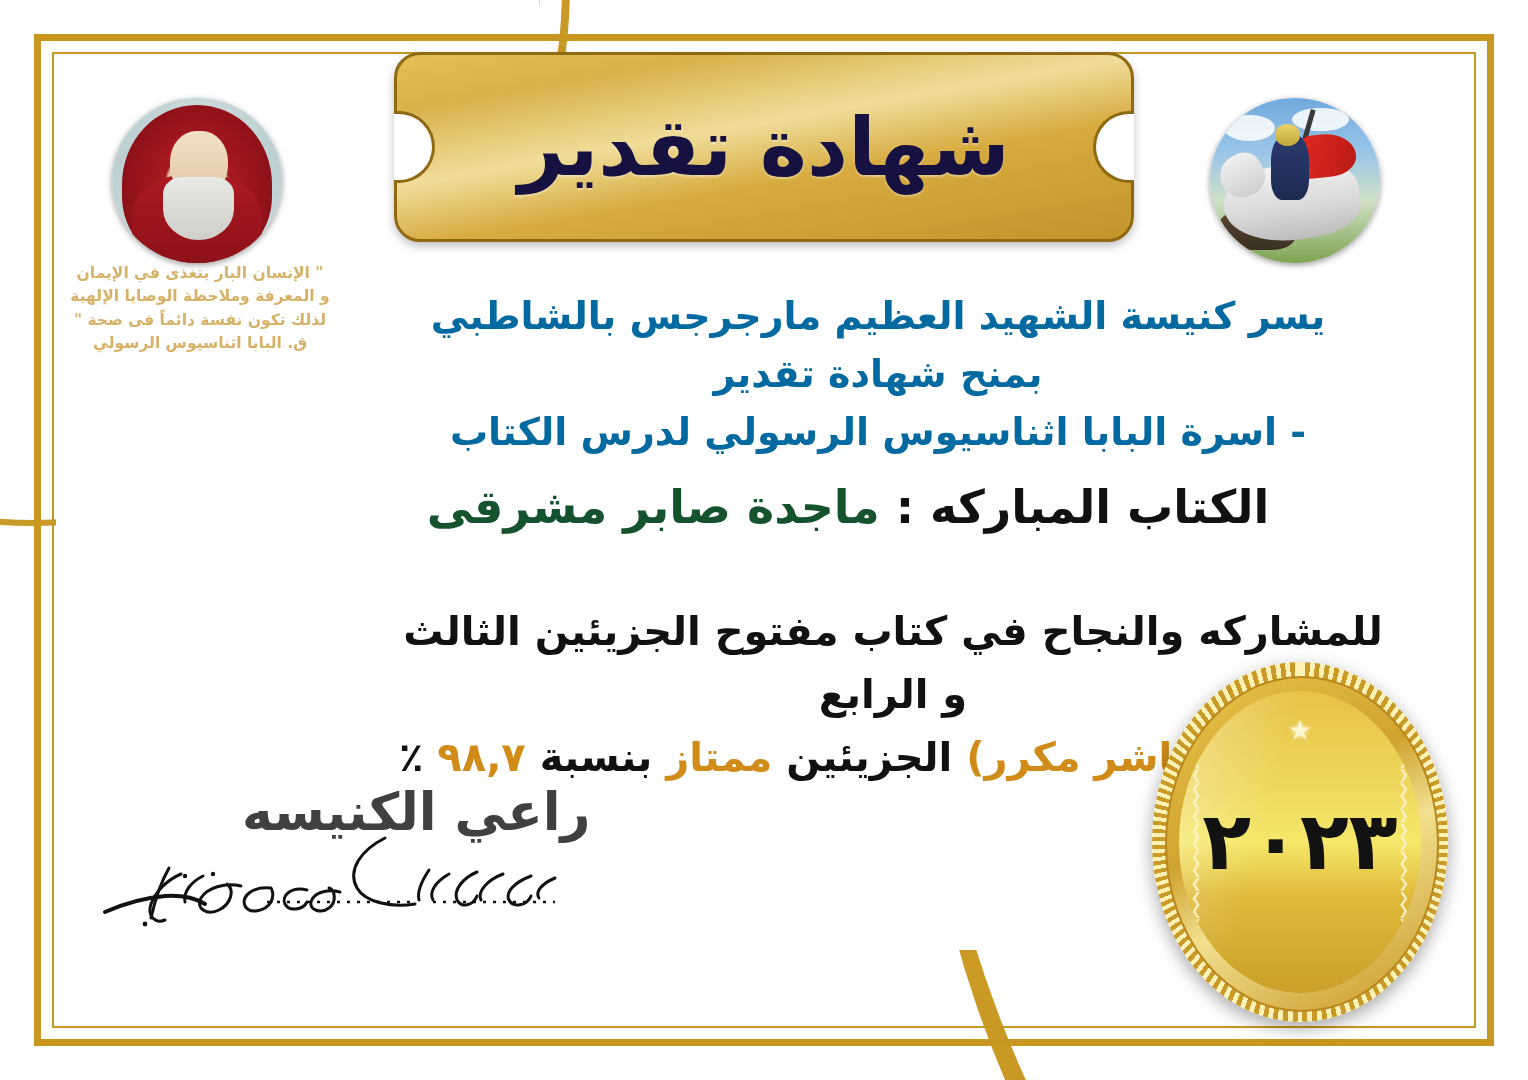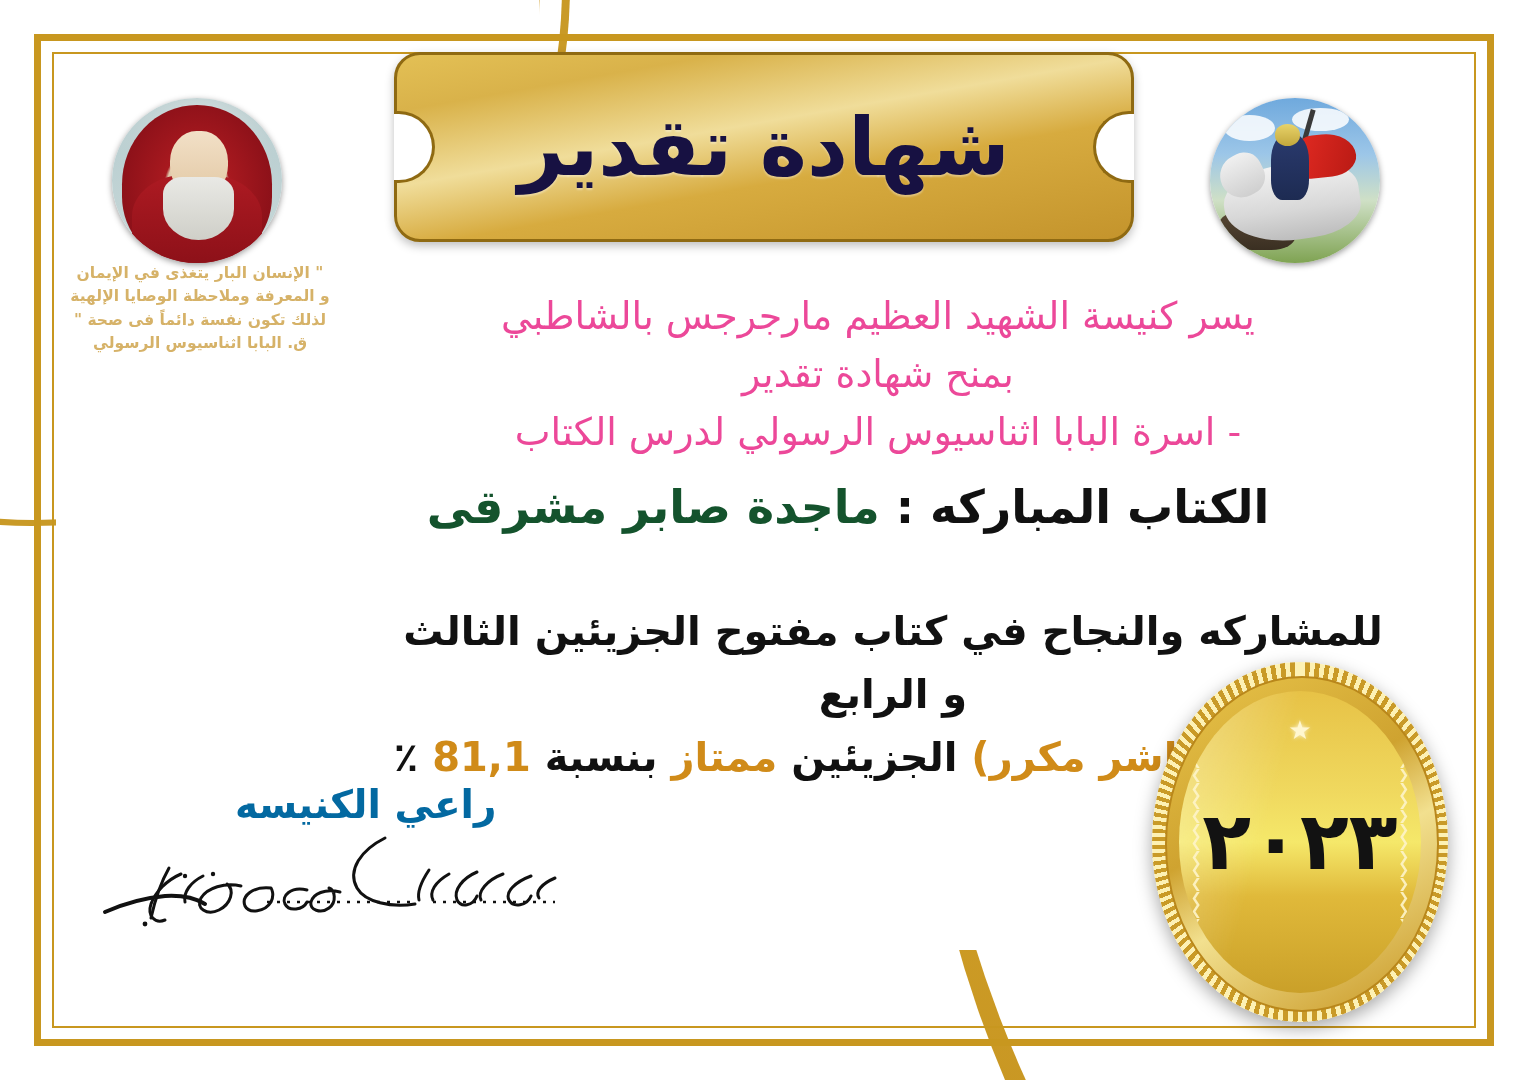--- a/index.html
+++ b/index.html
@@ -256,23 +256,23 @@
     font-size:15.5px;
     font-weight:bold;
   }
 
   
   .body-text{
     position:absolute;
     right:130px;top:288px;width:1040px;
     text-align:center;
     direction:rtl;
-    color:#ec4899;
+    color:#0369a1;
     font-size:38px;
-    font-weight:normal;
+    font-weight:bold;
     line-height:1.52;
   }
   .body-text div{white-space:nowrap;}
 
   .recipient-line{
     position:absolute;
     right:180px;top:478px;width:1000px;
     text-align:center;
     direction:rtl;
     font-size:46px;
@@ -290,25 +290,25 @@
     color:#111111;
     font-size:40px;
     font-weight:bold;
     line-height:1.58;
   }
   .gold-hl{color:#d08b19;}
 
   
   .sign-title{
     position:absolute;
-    left:235px;top:782px;
+    left:242px;top:782px;
     direction:rtl;
-    font-size:39px;
+    font-size:52px;
     font-weight:bold;
-    color:#0369a1;
+    color:#404040;
   }
   .sign-area{
     position:absolute;
     left:85px;top:830px;width:540px;height:100px;
   }
   .sign-svg{width:100%;height:100%;}
 
   
   .medal{
     position:absolute;
@@ -436,21 +436,21 @@
   </div>
 
   <div class="achieve">
     <div>للمشاركه والنجاح في كتاب مفتوح الجزيئين الثالث و الرابع</div>
     <div>
       <span>بترتيب</span>
       <span class="gold-hl">(العاشر مكرر)</span>
       <span>الجزيئين</span>
       <span class="gold-hl">ممتاز</span>
       <span>بنسبة</span>
-      <span class="gold-hl">81,1</span>
+      <span class="gold-hl">٩٨,٧</span>
       <span>٪</span>
     </div>
   </div>
 
   <div class="sign-title">راعي الكنيسه</div>
   <div class="sign-area">
     <svg class="sign-svg" viewBox="0 0 540 100">
       <path d="M300 8 C276 20 262 40 272 58 C280 72 306 78 330 74" fill="none" stroke="#111" stroke-width="3" stroke-linecap="round"></path>
       <path d="M255 62 C240 58 228 64 226 72 C224 80 236 84 244 78 C252 72 250 60 244 58" fill="none" stroke="#111" stroke-width="3" stroke-linecap="round"></path>
       <path d="M222 60 C206 56 196 66 200 74 C204 82 218 80 222 72" fill="none" stroke="#111" stroke-width="3" stroke-linecap="round"></path>

